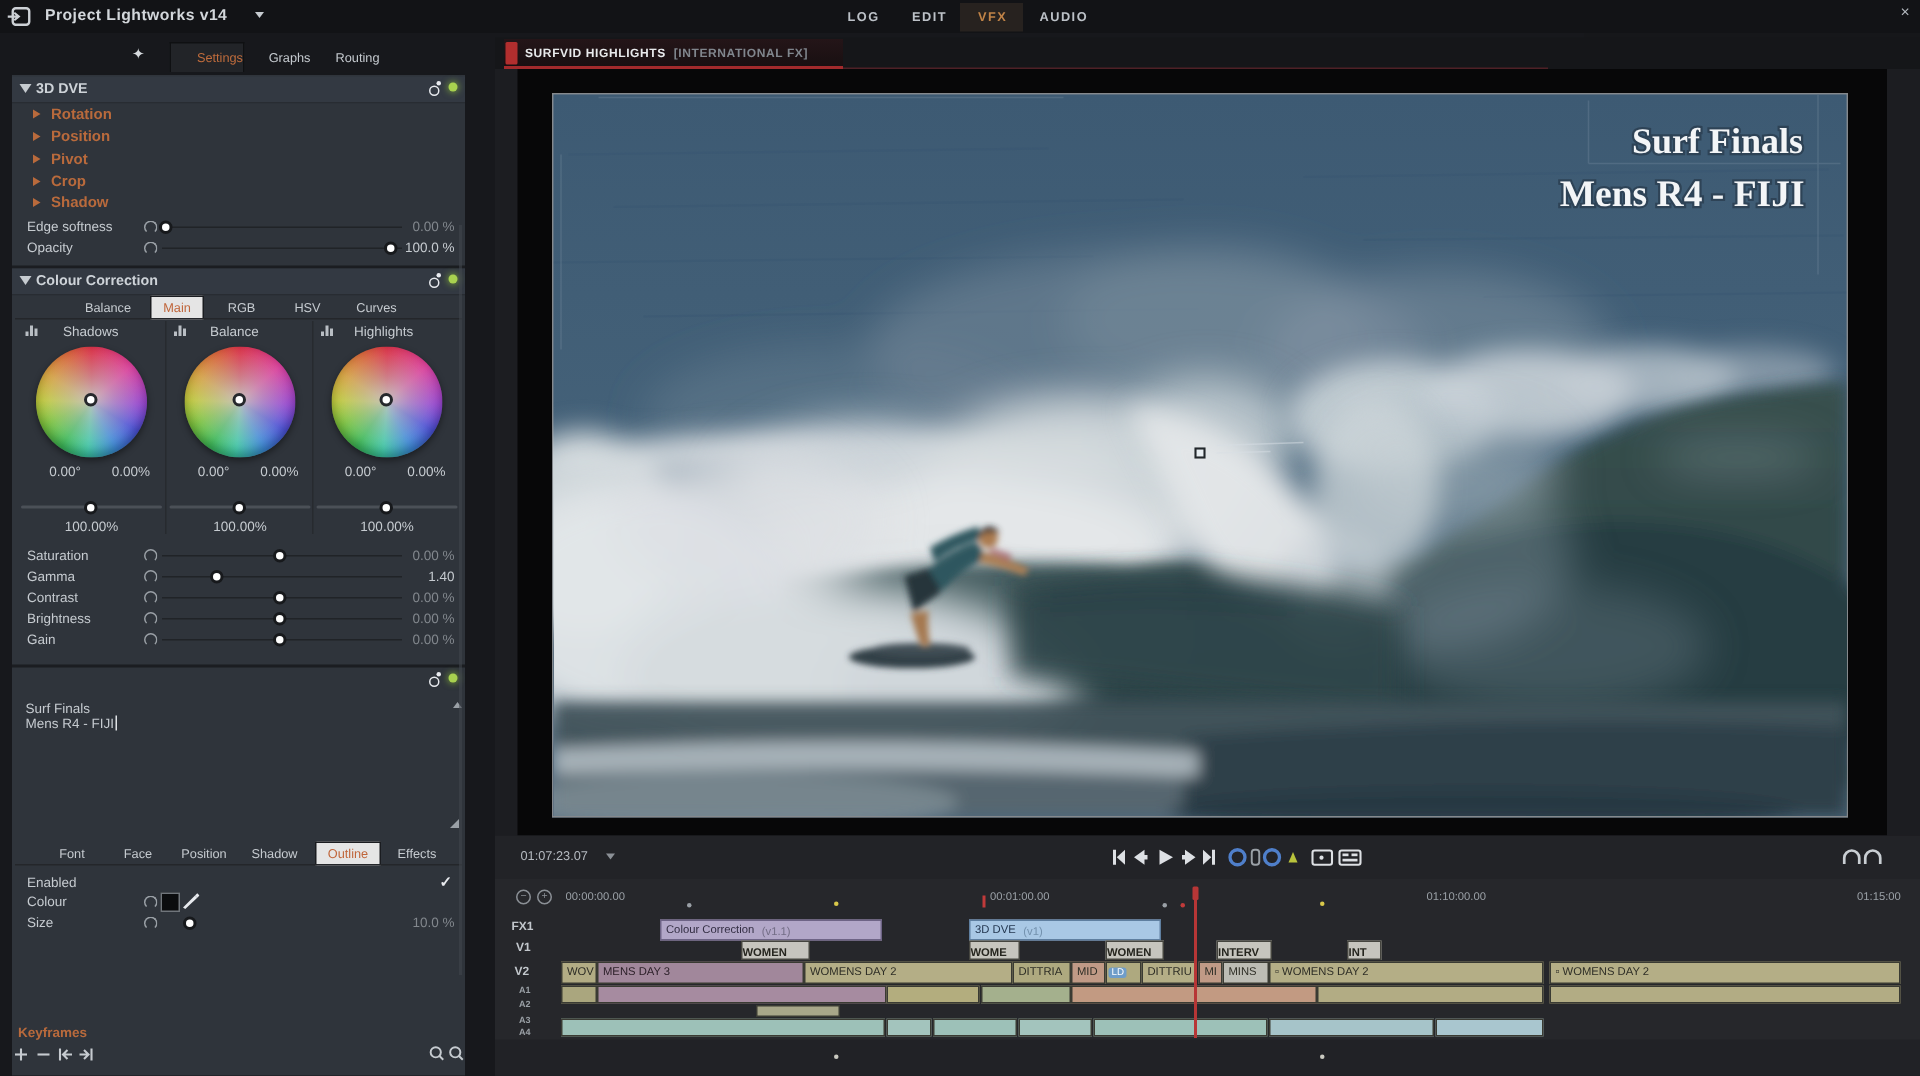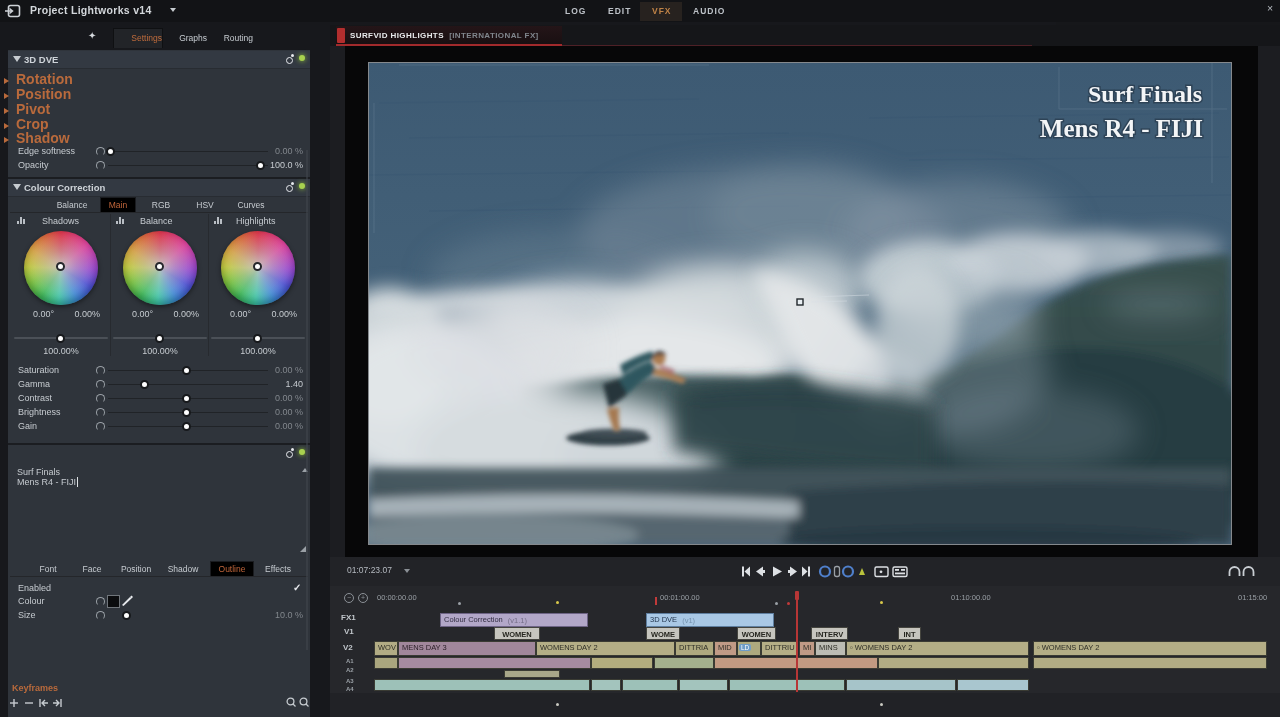--- a/index.html
+++ b/index.html
@@ -14,31 +14,31 @@
 .ltab{height:19px;line-height:19px;font-size:8.5px;color:#c6cbd0;text-align:right}
 .ltab.sel{color:#c06c3c;background:#222428;border:1px solid #0f1012;border-bottom:none}
 #panel{left:8px;top:50px;width:302px;height:667px;background:#2f343b}
 .sep{left:8px;width:302px;height:2px;background:#1b1d21}
 .hdr{left:0;width:302px;height:17px;background:#333942;border-bottom:1px solid #282c32}
 .hdr .tx{position:absolute;left:16px;top:3px;font-size:9.5px;font-weight:bold;color:#ced3d8}
 .hdr .tri{position:absolute;left:5px;top:5px;width:0;height:0;border-left:4px solid transparent;border-right:4px solid transparent;border-top:6px solid #c6cbd0}
 .led{position:absolute;width:6px;height:6px;border-radius:50%;background:#a8d14f;box-shadow:0 0 4px 1px rgba(150,200,60,.55)}
 .keyic{position:absolute;width:5px;height:5px;border-radius:50%;border:1.6px solid #e8eaee}
 .keyic::after{content:"";position:absolute;left:4px;top:-4px;width:3px;height:3px;border-radius:50%;background:#e8eaee}
-.oline{position:absolute;left:4px;font-size:14px;color:#b96a3c;font-weight:bold}
+.oline{position:absolute;left:22px;font-size:10px;color:#b96a3c;font-weight:bold}
 .oline .t{display:inline-block;width:0;height:0;border-top:3.5px solid transparent;border-bottom:3.5px solid transparent;border-left:5px solid #b96a3c;margin-right:7px}
 .lbl{position:absolute;left:18px;font-size:9px;color:#c6cbd0}
 .val{position:absolute;font-size:9px;color:#82878d;text-align:right}
 .reset{position:absolute;width:7px;height:7px;border:1.3px solid #9aa0a6;border-radius:50%;border-bottom-color:transparent}
 .knob{position:absolute;width:5px;height:5px;border-radius:50%;background:#fff;border:2px solid #17191c}
 .trk{position:absolute;height:1px;background:#202327}
 .trk2{position:absolute;height:2px;background:#4b5057;border-radius:1px}
 
 .ctab{position:absolute;font-size:8.5px;color:#c6cbd0;text-align:center}
-.ctab.sel{color:#c0653a;background:#000000;border:1px solid #1a1c20;border-bottom:none}
+.ctab.sel{color:#c0653a;background:#e5e5e5;border:1px solid #1a1c20;border-bottom:none}
 .tabline{position:absolute;height:1px;background:#24262a}
 .wheel{position:absolute;width:74px;height:74px;border-radius:50%;
  background:
  radial-gradient(circle at 50% 47%,rgba(198,194,190,.95) 0%,rgba(192,190,190,.55) 28%,rgba(188,188,192,0) 70%),
  conic-gradient(from 0deg,#e02840 0deg,#e23a9e 48deg,#9a44d6 92deg,#4d52e0 122deg,#3e8ee2 152deg,#3ecfae 184deg,#3fc45c 214deg,#7ecb3c 244deg,#c6cf3a 272deg,#dca43a 302deg,#de5f32 334deg,#e02840 360deg);
  box-shadow:inset 0 -3px 8px rgba(0,0,0,.35), 0 2px 5px rgba(0,0,0,.45)}
 .wknob{position:absolute;width:5px;height:5px;border-radius:50%;background:#fff;border:2.4px solid #26282c}
 .histic{position:absolute;width:9px;height:7px}
 .histic i{position:absolute;bottom:0;background:#b9bec4;width:2px}
 .vline{position:absolute;width:1px;background:#272a2f}
@@ -52,21 +52,21 @@
 #vzone{left:330px;top:46px;width:950px;height:511px;background:#1c1d21}
 #bezel{left:345px;top:46px;width:913px;height:511px;background:#070708}
 #video{left:368px;top:62px;width:862px;height:481px;border:1px solid #85898d;background:#46637a}
 
 #transport{left:330px;top:557px;width:950px;height:29px;background:#222327}
 
 #timeline{left:330px;top:586px;width:950px;height:131px;background:#26272b}
 .tlbl{position:absolute;font-size:8px;font-weight:bold;color:#c2c7cc}
 .clip{position:absolute;border:1px solid #3a3b33;box-sizing:border-box;font-size:7.5px;font-weight:normal;color:#2e2e26;overflow:hidden;white-space:nowrap}
 .clip span{position:relative;top:1px;left:3px}
-.gclip{position:absolute;background:#c6c5be;border:1px solid #45453f;box-sizing:border-box;font-size:7.5px;font-weight:bold;color:#26261f;text-align:center;overflow:hidden}
+.gclip{position:absolute;background:#c6c5be;border:1px solid #45453f;box-sizing:border-box;font-size:7.5px;font-weight:bold;color:#26261f;overflow:hidden}
 .rdot{position:absolute;width:3px;height:3px;border-radius:50%;z-index:3}
 </style></head>
 <body>
 <div id="stage">
  <div class="a" id="topbar"></div>
 
  <svg class="a" style="left:5px;top:4px" width="16" height="14" viewBox="0 0 16 14">
   <rect x="3.5" y="1.5" width="11" height="11" rx="2" fill="none" stroke="#cdd1d6" stroke-width="1.6"></rect>
   <path d="M0,7 L7,7 M4.5,4.5 L7.5,7 L4.5,9.5" stroke="#cdd1d6" stroke-width="1.5" fill="none"></path>
  </svg>

